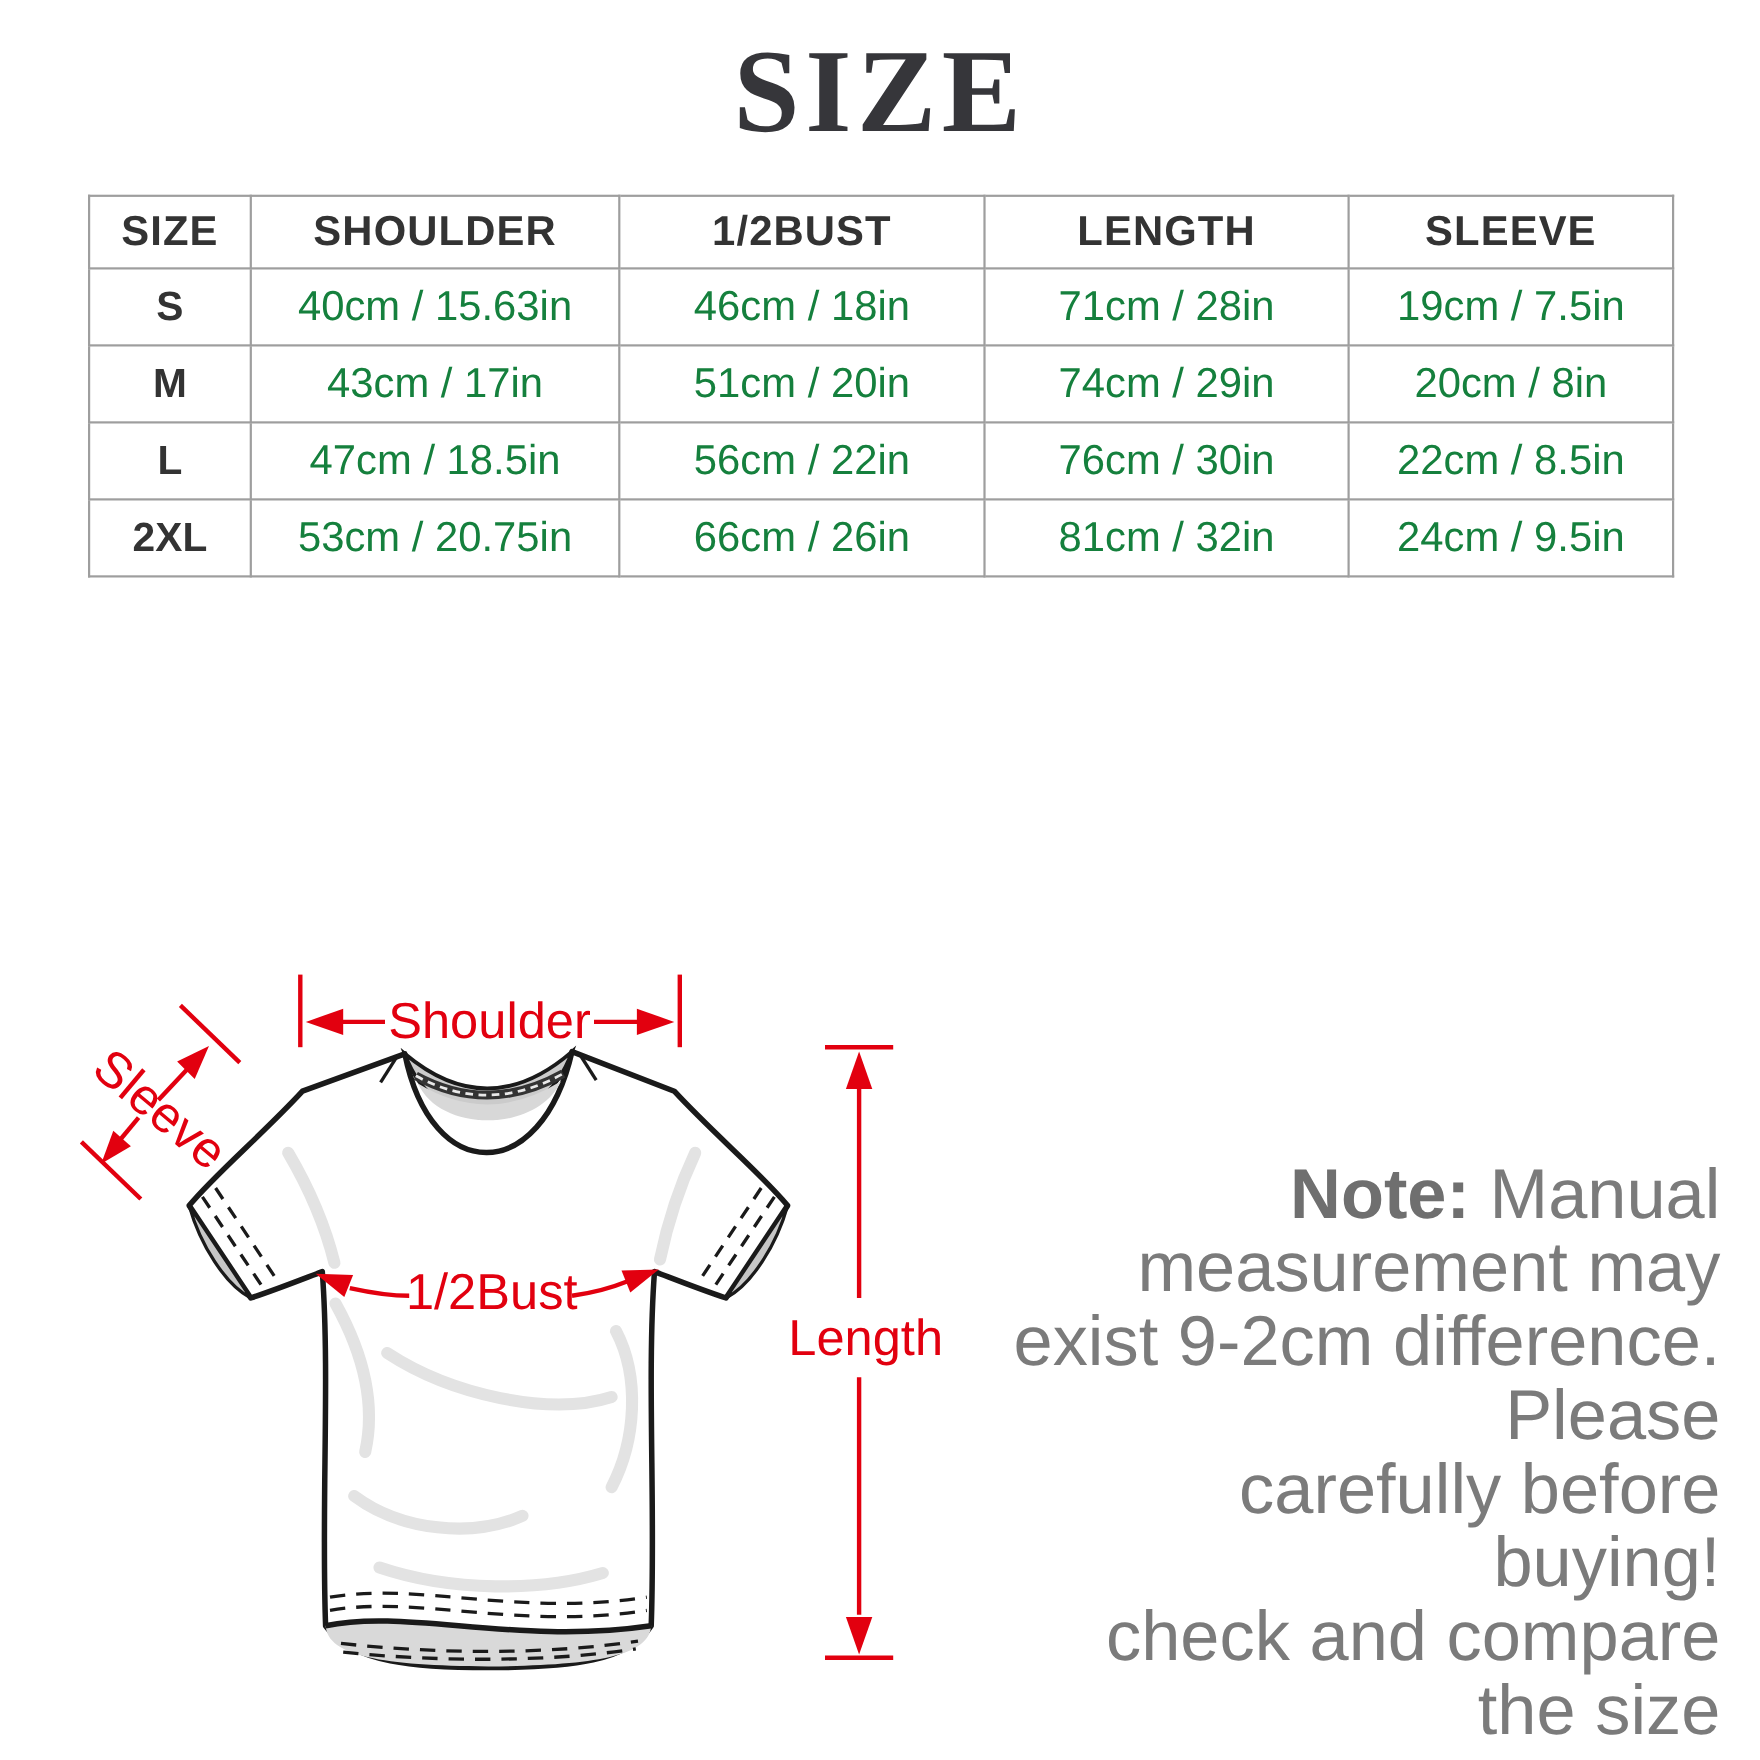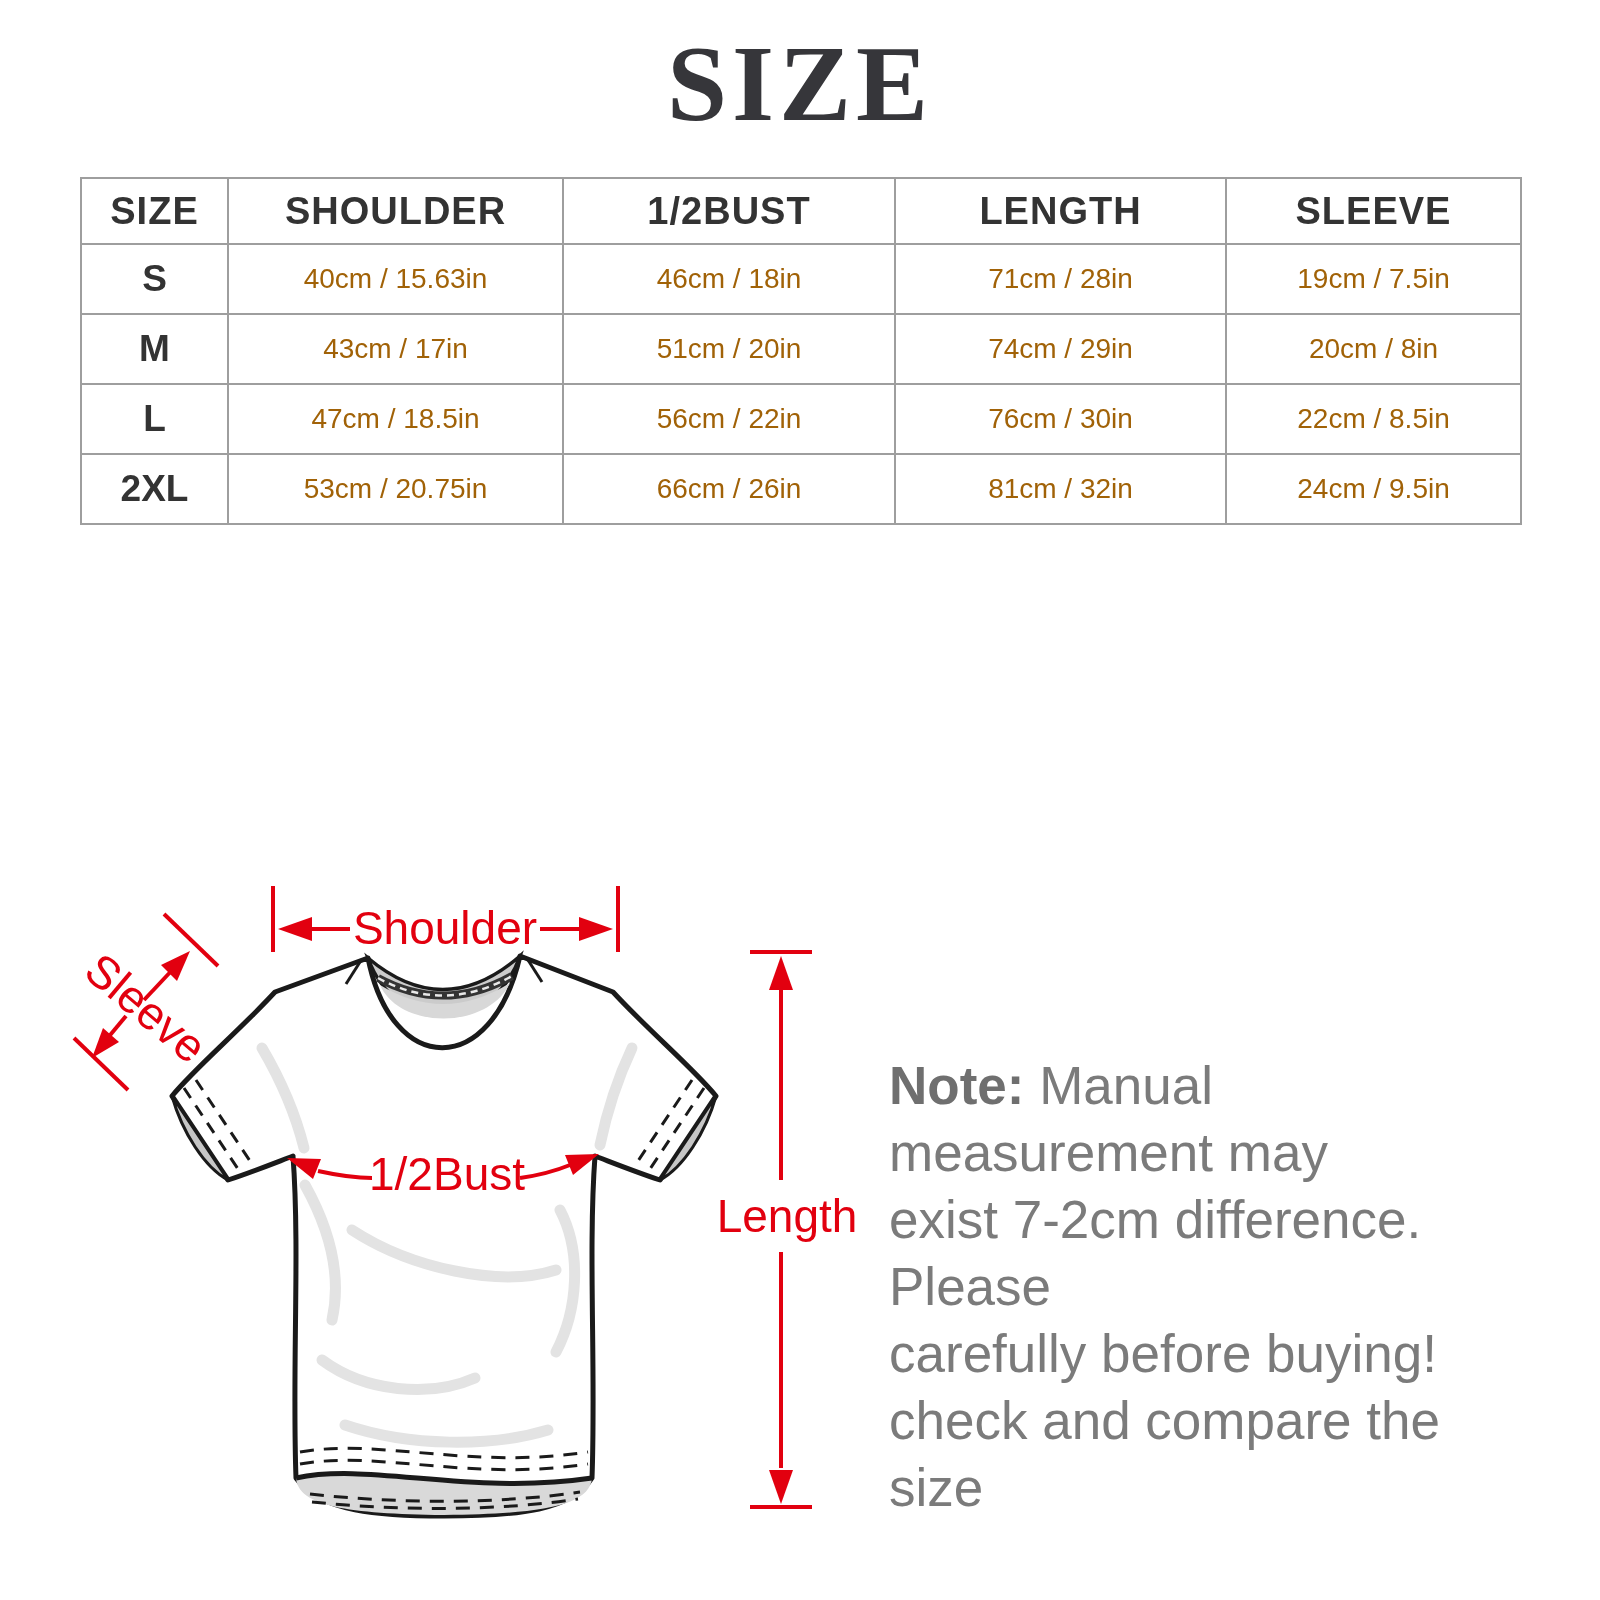--- a/index.html
+++ b/index.html
@@ -16,25 +16,25 @@
   table.size-table{
     border-collapse:collapse;table-layout:fixed;width:1440px;
   }
   table.size-table th, table.size-table td{
     border:2px solid #9e9e9e;text-align:center;vertical-align:middle;
     padding:0;overflow:hidden;white-space:nowrap;
   }
   table.size-table th{
     height:64px;font-size:38px;font-weight:bold;color:#333333;letter-spacing:1px;
   }
-  table.size-table td{height:68px;font-size:28px;color:#a16207;}
+  table.size-table td{height:68px;font-size:38px;color:#15803d;}
   table.size-table td.size-cell{font-weight:bold;color:#333333;font-size:37px;}
   .note-block{
-    position:absolute;left:889px;top:1052px;width:650px;
-    font-size:53px;line-height:67px;color:#7b7b7b;
+    position:absolute;left:914px;top:1052px;width:650px;
+    font-size:64px;line-height:67px;color:#7b7b7b;text-align:right;
   }
   .note-block .note-label{font-weight:bold;color:#6f6f6f;}
   svg.diagram{position:absolute;left:0;top:840px;}
   svg .red-label{font-family:"Liberation Sans", sans-serif;font-size:46px;fill:#e2randomcolor;}
 </style>
 </head>
 <body>
 
 <div class="page-title">SIZE</div>
 
@@ -185,16 +185,16 @@
   </g>
 
   <text class="red-label" x="445" y="944" text-anchor="middle" fill="#e2000f">Shoulder</text>
   <text class="red-label" transform="translate(146,1008) rotate(40)" x="0" y="16" text-anchor="middle" fill="#e2000f">Sleeve</text>
   <text class="red-label" x="447" y="1190" text-anchor="middle" fill="#e2000f">1/2Bust</text>
   <text class="red-label" x="787" y="1232" text-anchor="middle" fill="#e2000f">Length</text>
 </svg>
 
 <div class="note-block">
   <div><span class="note-label">Note:</span><span> Manual measurement may</span></div>
-  <div>exist 7-2cm difference. Please</div>
+  <div>exist 9-2cm difference. Please</div>
   <div>carefully before buying!</div>
   <div>check and compare the size</div>
 </div>
 
 </body></html>

